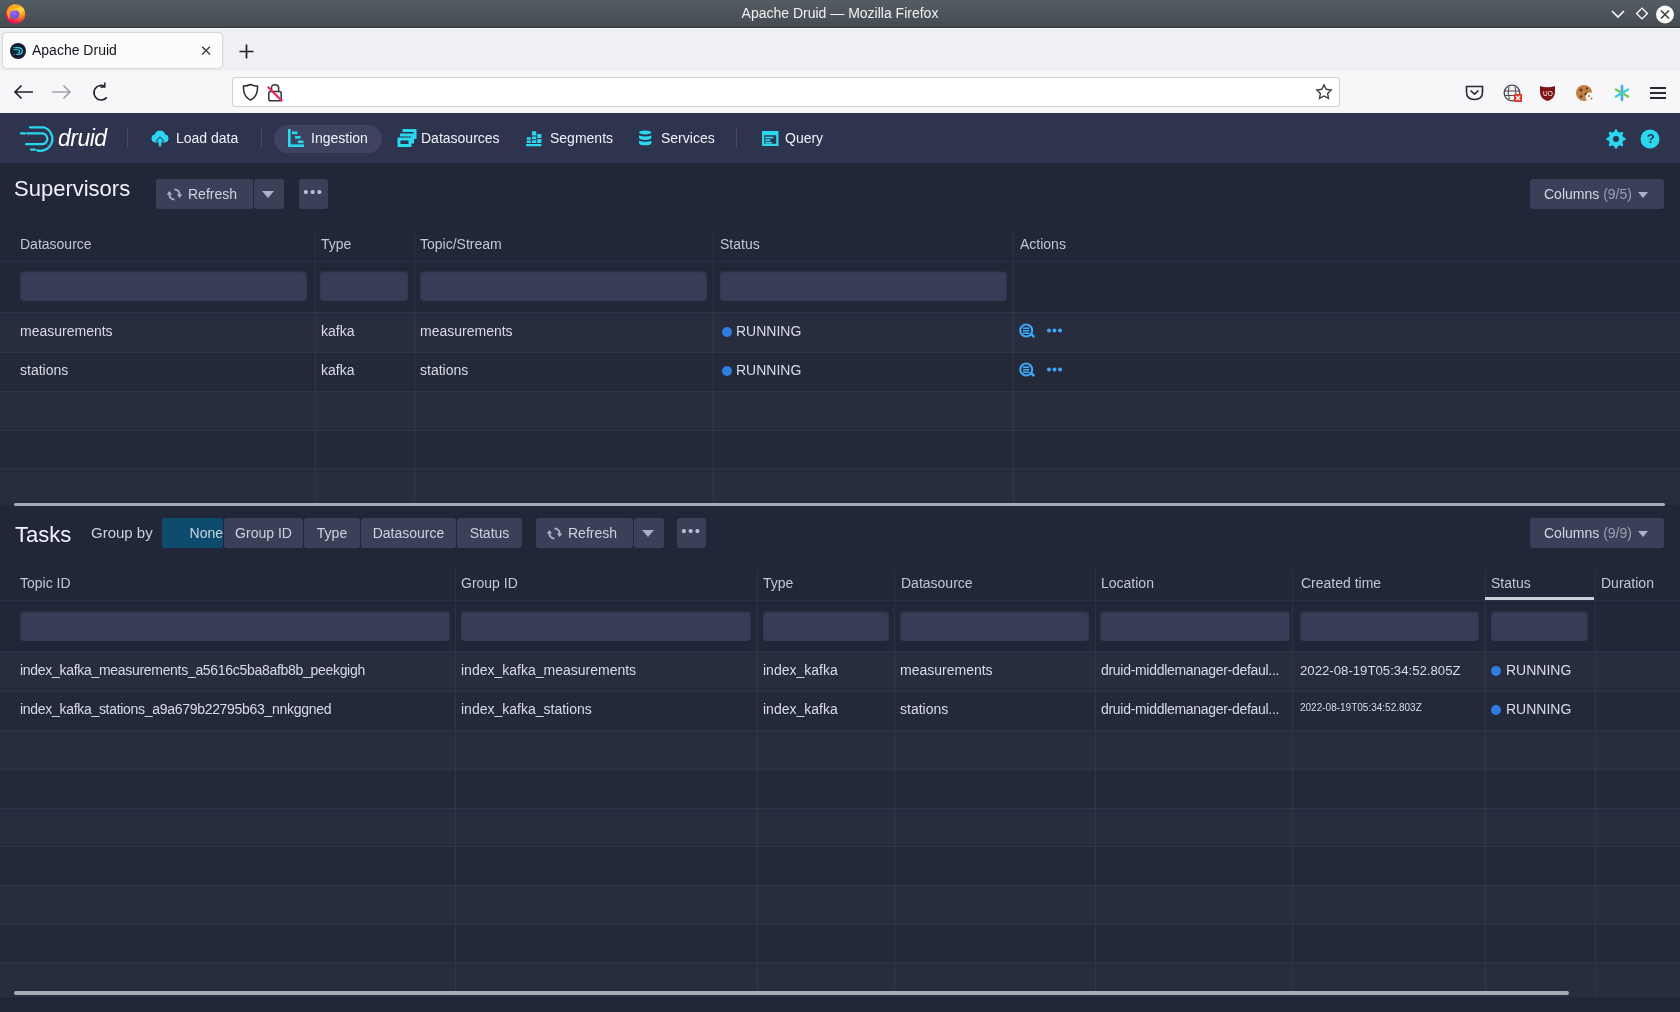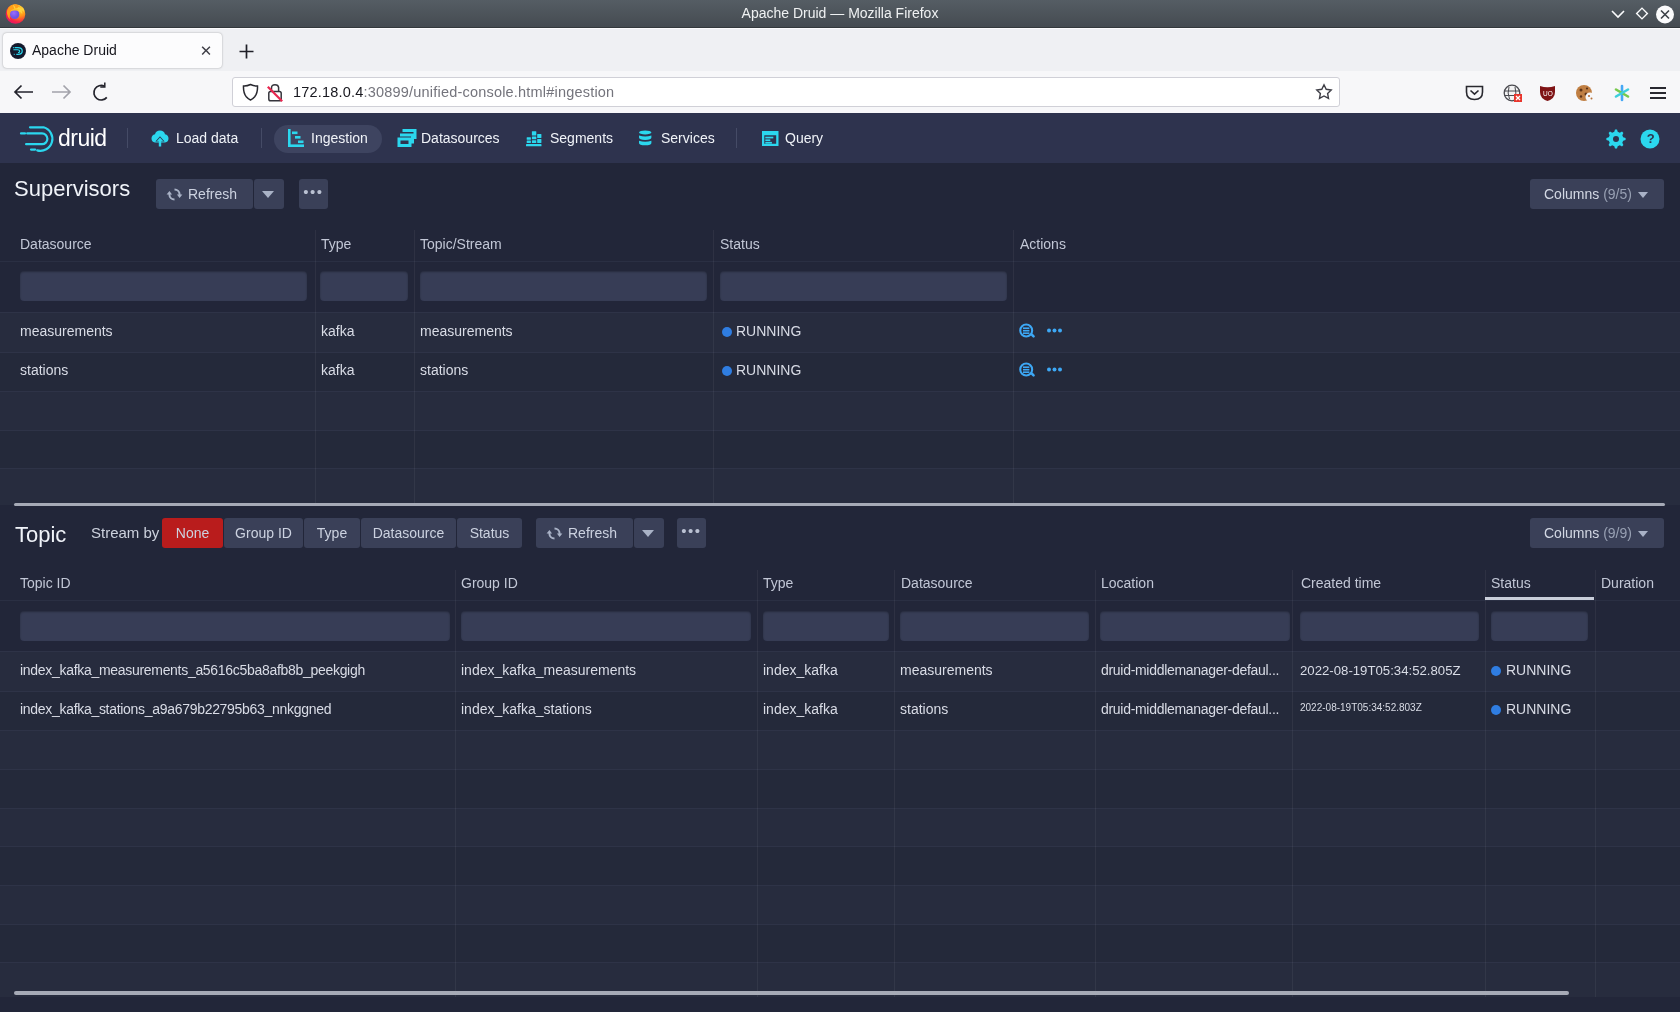--- a/index.html
+++ b/index.html
@@ -98,21 +98,20 @@
 <div id="urlbox" class="abs"></div>
 <div class="abs" style="left:232px;top:78px;width:1108px;height:28px;overflow:hidden">
   <svg class="abs" style="left:9px;top:5px" width="48" height="19" viewBox="0 0 48 19">
     <path d="M 9.5 1.5 Q 13 3.2 16.5 3 Q 16.8 10 13.7 13.7 Q 11.5 16.2 9.5 17 Q 7.5 16.2 5.3 13.7 Q 2.2 10 2.5 3 Q 6 3.2 9.5 1.5 Z" fill="none" stroke="#28282f" stroke-width="1.5"></path>
     <g stroke="#35353c" stroke-width="1.5" fill="none">
       <rect x="27.8" y="8.4" width="12.4" height="9.4" rx="1.8"></rect>
       <path d="M 30.5 8.4 L 30.5 4.9 Q 30.5 1.7 34 1.7 Q 37.3 1.7 37.6 4.4 L 37.6 8"></path>
     </g>
     <path d="M 26.8 3.8 L 41.2 18.2" stroke="#e8264f" stroke-width="2.2"></path>
   </svg>
-  <div id="urltext" class="abs">172.18.0.4<span>:30899/unified-console.html#ingestion</span></div>
   <svg class="abs" style="left:1083px;top:5px" width="18" height="18" viewBox="0 0 18 18">
     <path d="M 9 1.8 L 11.2 6.3 L 16.2 7 L 12.6 10.5 L 13.5 15.4 L 9 13 L 4.5 15.4 L 5.4 10.5 L 1.8 7 L 6.8 6.3 Z" fill="none" stroke="#3e3e46" stroke-width="1.4"></path>
   </svg>
 </div>
 
 <svg class="abs" style="left:1464px;top:84px" width="204 " height="18" viewBox="0 0 204 18">
 
   <path d="M 2.5 2.5 L 18.5 2.5 L 18.5 8 Q 18.5 15.5 10.5 15.5 Q 2.5 15.5 2.5 8 Z" fill="none" stroke="#28282f" stroke-width="1.6"></path>
   <path d="M 6.5 6.5 L 10.5 10.2 L 14.5 6.5" fill="none" stroke="#28282f" stroke-width="1.6"></path>
 
@@ -147,21 +146,21 @@
 <div id="navbar" class="abs"></div>
 
 <svg class="abs" style="left:6px;top:120px" width="54" height="38" viewBox="0 0 54 38">
   <g stroke="#2bd7ee" fill="none" stroke-width="2.2" stroke-linecap="round">
     <path d="M 24 7.3 L 37.6 7.3 A 11.5 11.5 0 1 1 31.2 30.4"></path>
     <path d="M 25 29.6 L 29.1 29.6"></path>
     <path d="M 21.2 13.4 L 36 13.4 A 5.4 5.4 0 1 1 36 24.2 L 20.1 24.2"></path>
     <path d="M 15 13.4 L 19 13.4"></path>
   </g>
 </svg>
-<div class="abs navitem" style="left:58px;font-size:23px;font-weight:500;letter-spacing:-0.5px;color:#fff">druid</div>
+<div class="abs navitem" style="left:58px;font-size:23px;font-style:italic;font-weight:500;letter-spacing:-0.5px;color:#fff">druid</div>
 <div class="abs navdiv" style="left:127px"></div>
 <div class="abs navdiv" style="left:261px"></div>
 <div class="abs navdiv" style="left:736px"></div>
 <div id="pill" class="abs"></div>
 <div class="abs navitem" style="left:176px">Load data</div>
 <div class="abs navitem" style="left:311px">Ingestion</div>
 <div class="abs navitem" style="left:421px">Datasources</div>
 <div class="abs navitem" style="left:550px">Segments</div>
 <div class="abs navitem" style="left:661px">Services</div>
 <div class="abs navitem" style="left:785px">Query</div>
@@ -295,24 +294,24 @@
       <rect x="5" y="6.9" width="6.4" height="1.6"></rect>
       <rect x="5" y="9.4" width="6.4" height="1.6"></rect>
     <rect x="12.2" y="11.2" width="5" height="2.6" rx="1.3" transform="rotate(45 14.7 12.5)"></rect>
     <circle cx="31" cy="7.5" r="2"></circle>
       <circle cx="36.5" cy="7.5" r="2"></circle>
       <circle cx="42" cy="7.5" r="2"></circle>
   </g>
 </svg>
 <div class="abs scrollbar" style="left:14px;top:503px;width:1651px;height:3px"></div>
 
-<div class="abs h1" style="left:15px;top:522px">Topic</div>
-<div class="abs" style="left:91px;top:524px;color:#ccd1dd;font-size:15px">Stream by</div>
-
-<div class="abs btn" style="left:162px;top:518px;width:61px;height:30px;background:#b91c1c;text-align:center;line-height:30px">None</div>
+<div class="abs h1" style="left:15px;top:522px">Tasks</div>
+<div class="abs" style="left:91px;top:524px;color:#ccd1dd;font-size:15px">Group by</div>
+
+<div class="abs btn" style="left:162px;top:518px;width:61px;height:30px;background:#0c4a6e;text-align:right;line-height:30px">None</div>
 <div class="abs btn" style="left:224px;top:518px;width:79px;height:30px;text-align:center;line-height:30px">Group ID</div>
 <div class="abs btn" style="left:304px;top:518px;width:56px;height:30px;text-align:center;line-height:30px">Type</div>
 <div class="abs btn" style="left:361px;top:518px;width:95px;height:30px;text-align:center;line-height:30px">Datasource</div>
 <div class="abs btn" style="left:457px;top:518px;width:65px;height:30px;text-align:center;line-height:30px">Status</div>
 
 <div class="abs btn" style="left:536px;top:518px;width:97px;height:30px"></div>
 <div class="abs btn" style="left:634px;top:518px;width:30px;height:30px"></div>
 <svg class="abs" style="left:546px;top:525px" width="17" height="17" viewBox="0 0 17 17">
   <g fill="#a9b2c6">
     <path d="M 8.5 2.4 A 6.1 6.1 0 0 1 14.6 8.5 L 16.4 8.5 L 13.6 11.9 L 10.9 8.5 L 12.6 8.5 A 4.1 4.1 0 0 0 8.5 4.4 Z"></path>

